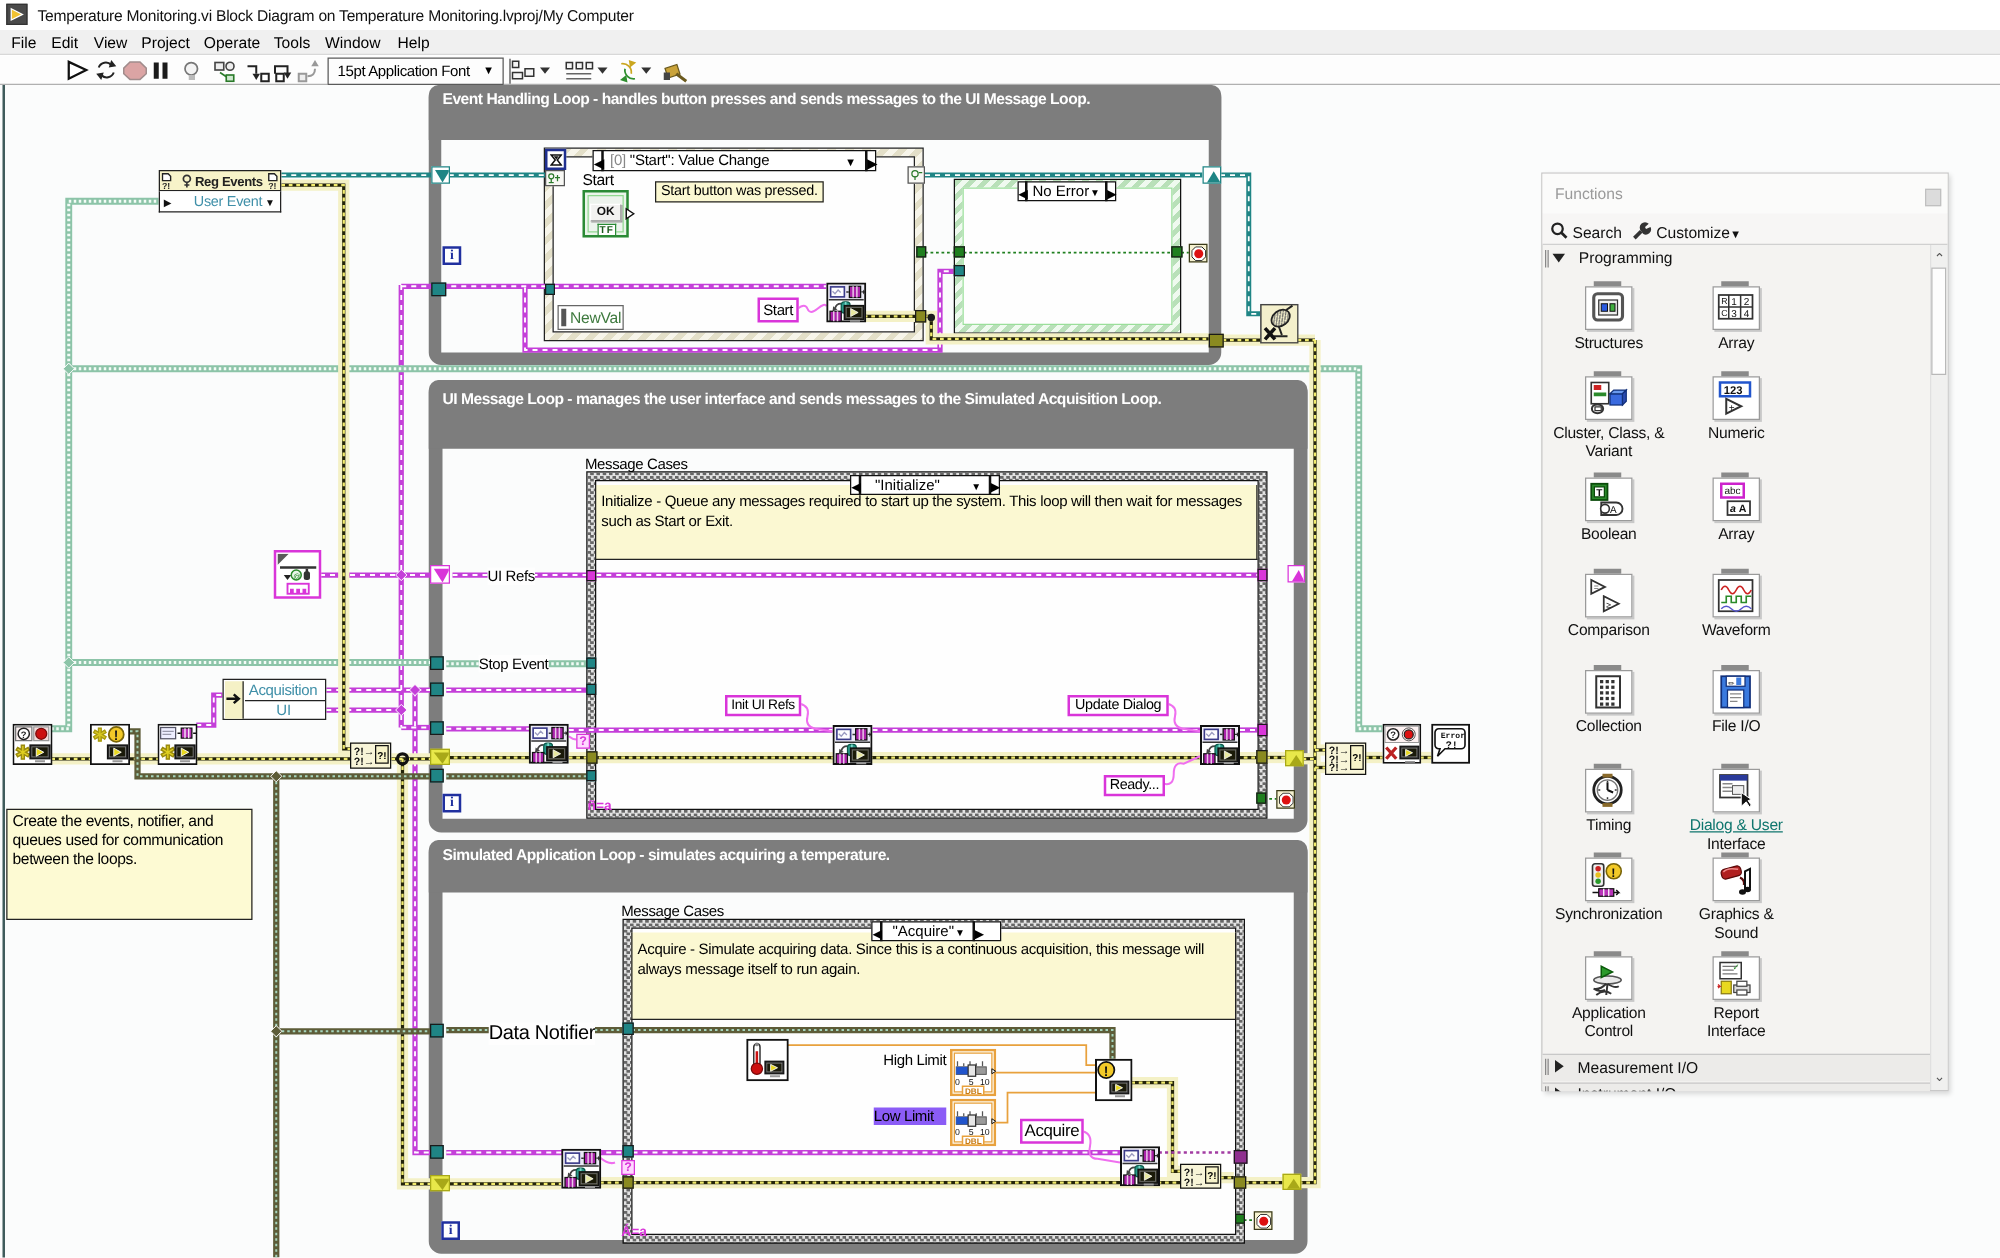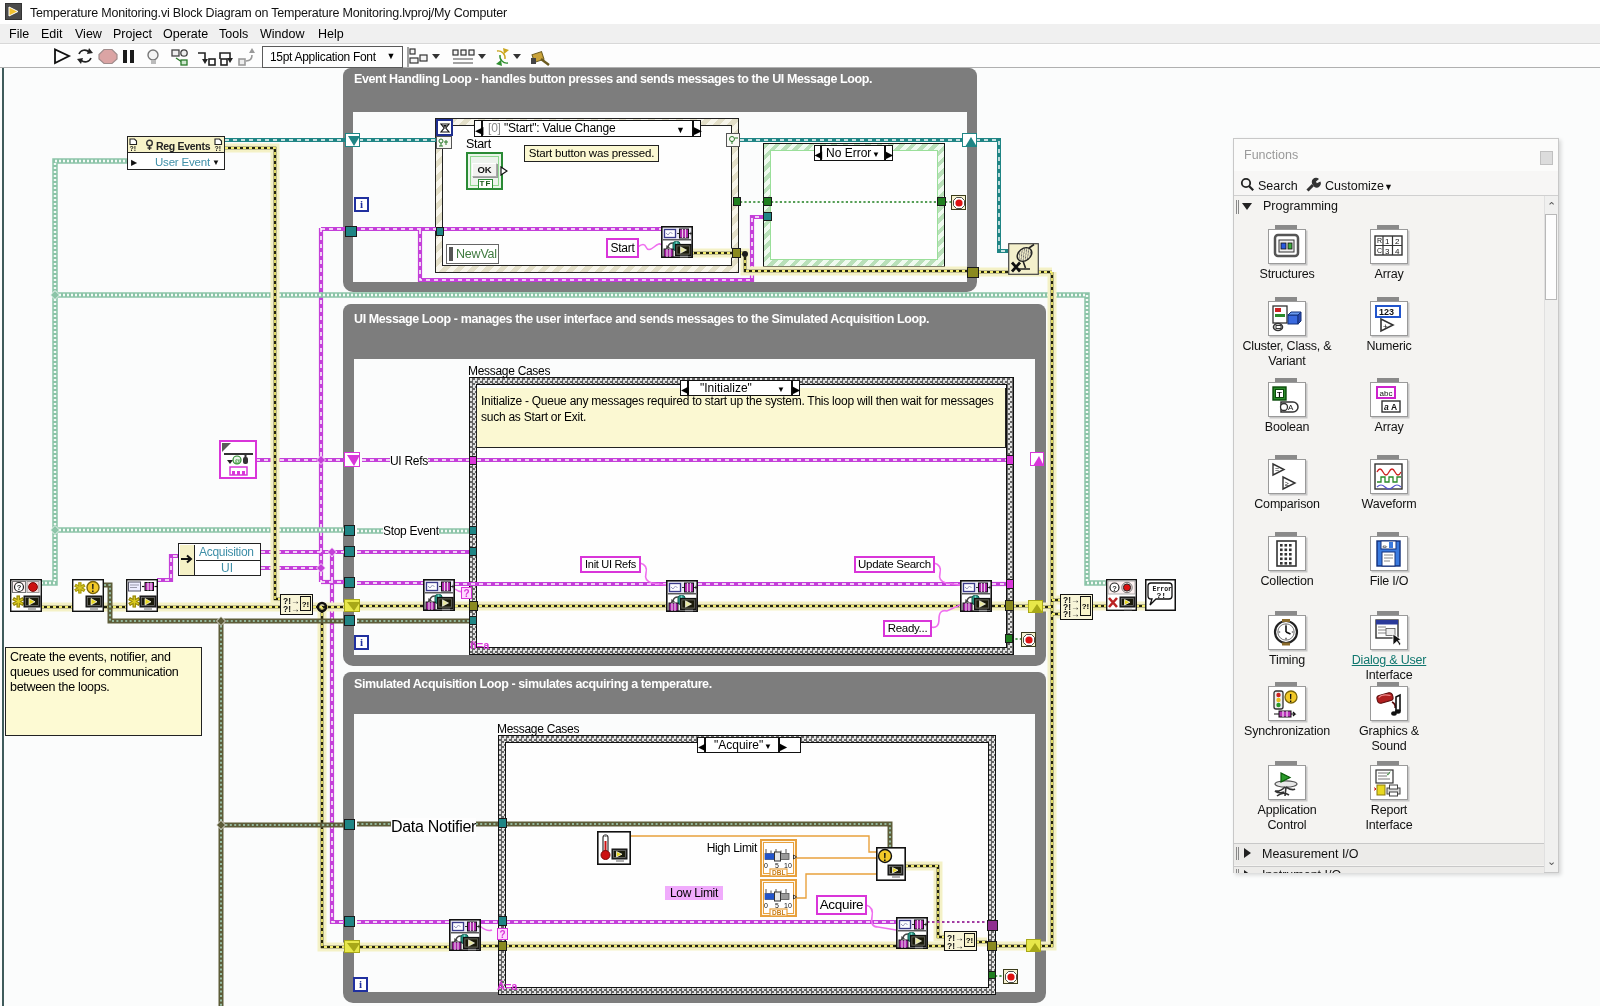--- a/index.html
+++ b/index.html
@@ -110,21 +110,21 @@
 <div class="abs" style="left:0;top:68px;width:1600px;height:938px;background:#fbfcfc;"></div>
 <div class="abs" style="left:2px;top:68px;width:2px;height:938px;background:#3f5b5b;"></div>
 
 <div class="abs" style="left:343px;top:68px;width:634px;height:224px;border:10px solid #7d7d7d;border-radius:10px;"></div>
 <div class="abs band" style="left:343px;top:68px;width:634px;height:44px;border-radius:8px 8px 0 0;padding:4px 0 0 11px;">Event Handling Loop - handles button presses and sends messages to the UI Message Loop.</div>
 
 <div class="abs" style="left:343px;top:304px;width:703px;height:362px;border:11px solid #7d7d7d;border-radius:10px;"></div>
 <div class="abs band" style="left:343px;top:304px;width:703px;height:55px;border-radius:8px 8px 0 0;padding:8px 0 0 11px;">UI Message Loop - manages the user interface and sends messages to the Simulated Acquisition Loop.</div>
 
 <div class="abs" style="left:343px;top:672px;width:703px;height:331px;border:11px solid #7d7d7d;border-radius:10px;"></div>
-<div class="abs band" style="left:343px;top:672px;width:703px;height:42px;border-radius:8px 8px 0 0;padding:5px 0 0 11px;">Simulated Acquisition Loop - simulates acquiring a temperature.</div>
+<div class="abs band" style="left:343px;top:672px;width:703px;height:42px;border-radius:8px 8px 0 0;padding:5px 0 0 11px;">Simulated Application Loop - simulates acquiring a temperature.</div>
 
 <div class="abs" style="left:435px;top:118px;width:304px;height:155px;border:1px solid #222;background:repeating-linear-gradient(135deg,#e3dfc8 0 5px,#f7f5ea 5px 10px);"></div>
 <div class="abs" style="left:442px;top:125px;width:290px;height:141px;border:1px solid #222;background:#fefefe;"></div>
 
 <div class="abs" style="left:474px;top:120px;width:227px;height:17px;background:#fff;border:1.5px solid #111;z-index:5;"></div>
 <div class="abs" style="left:481px;top:120px;width:1.5px;height:17px;background:#111;z-index:6;"></div>
 <div class="abs" style="left:692px;top:120px;width:1.5px;height:17px;background:#111;z-index:6;"></div>
 <div class="abs" style="left:475px;top:124px;z-index:6;font-size:11px;">◀</div>
 <div class="abs" style="left:693.5px;top:124px;z-index:6;font-size:11px;">▶</div>
 <div class="abs" style="left:488px;top:121px;z-index:6;font-size:12px;letter-spacing:-0.2px;"><span style="color:#888;">[0]</span> "Start": Value Change</div>
@@ -175,20 +175,21 @@
 <div class="abs" style="left:505px;top:742px;width:484px;height:246px;border:1px solid #111;background:#fefefe;"></div>
 <div class="abs lab" style="left:497px;top:722px;">Message Cases</div>
 <div class="abs" style="left:697px;top:737px;width:104px;height:16px;background:#fff;border:1.5px solid #111;z-index:5;"></div>
 <div class="abs" style="left:704px;top:737px;width:1.5px;height:16px;background:#111;z-index:6;"></div>
 <div class="abs" style="left:778px;top:737px;width:1.5px;height:16px;background:#111;z-index:6;"></div>
 <div class="abs" style="left:698px;top:740.5px;z-index:6;font-size:10px;">◀</div>
 <div class="abs" style="left:779.5px;top:740.5px;z-index:6;font-size:10px;">▶</div>
 <div class="abs" style="left:714px;top:738px;z-index:6;font-size:12px;">"Acquire"</div>
 <div class="abs" style="left:764px;top:742px;z-index:6;font-size:8px;">▼</div>
 
+<div class="abs" style="left:505px;top:746px;width:484px;height:70px;background:#fbf8d2;border:1px solid #222;border-top:none;font-size:12px;letter-spacing:-0.25px;color:#000;padding:5px 6px 0 4px;line-height:16px;">Acquire - Simulate acquiring data. Since this is a continuous acquisition, this message will always message itself to run again.</div>
 <div class="abs" style="left:497px;top:980px;font-size:11px;font-weight:bold;color:#d935d9;">Á=a</div>
 
 <div class="abs" style="left:5px;top:647px;width:197px;height:89px;background:#fdfad3;border:1.5px solid #222;font-size:12.5px;letter-spacing:-0.3px;line-height:15px;padding:2px 4px;">Create the events, notifier, and queues used for communication between the loops.</div>
 <svg class="abs" width="1600" height="1006" viewBox="0 0 1600 1006">
 <polyline points="256,460 346,460" fill="none" stroke="#c43fd9" stroke-width="4.2" stroke-linecap="butt"></polyline>
 <polyline points="321,228 321,582" fill="none" stroke="#c43fd9" stroke-width="4.2" stroke-linecap="butt"></polyline>
 <polyline points="321,229 436,229" fill="none" stroke="#c43fd9" stroke-width="4.2" stroke-linecap="butt"></polyline>
 <polyline points="443,229 661,229" fill="none" stroke="#c43fd9" stroke-width="4.2" stroke-linecap="butt"></polyline>
 <polyline points="420,230 420,280 752,280 752,217 763,217" fill="none" stroke="#c43fd9" stroke-width="4.2" stroke-linecap="butt"></polyline>
 <polyline points="261,552 346,552" fill="none" stroke="#c43fd9" stroke-width="4.2" stroke-linecap="butt"></polyline>
@@ -472,28 +473,28 @@
 <svg class="abs" style="left:500px;top:166px;" width="8" height="10" viewBox="0 0 8 10">
       <polygon points="1,1 7,5 1,9" fill="#fff" stroke="#111" stroke-width="1.2"></polygon>
     </svg>
 <div class="abs" style="left:466px;top:137px;font-size:12.5px;color:#000;letter-spacing:-0.3px;white-space:nowrap;">Start</div>
 <div class="abs" style="left:524px;top:145px;width:135px;height:17px;background:#fbf8d2;border:1px solid #222;font-size:11.5px;letter-spacing:-0.2px;text-align:center;padding-top:1px;">Start button was pressed.</div>
 <div class="abs" style="left:446px;top:244px;width:53px;height:20px;background:#fff;border:1.5px solid #666;"></div>
 <div class="abs" style="left:449px;top:247px;width:4px;height:14px;background:#555;"></div>
 <div class="abs" style="left:456px;top:247px;font-size:12.5px;letter-spacing:-0.2px;color:#3f7a3f;">NewVal</div>
 <div class="abs pinkbox" style="left:606px;top:238px;width:33px;height:20px;font-size:12px;line-height:16px;">Start</div>
 <div class="abs pinkbox" style="left:580px;top:556px;width:61px;height:17px;font-size:11px;line-height:13px;">Init UI Refs</div>
-<div class="abs pinkbox" style="left:854px;top:556px;width:81px;height:17px;font-size:11.5px;line-height:13px;">Update Search</div>
+<div class="abs pinkbox" style="left:854px;top:556px;width:81px;height:17px;font-size:11.5px;line-height:13px;">Update Dialog</div>
 <div class="abs pinkbox" style="left:883px;top:620px;width:49px;height:17px;font-size:11.5px;line-height:13px;">Ready...</div>
 <div class="abs pinkbox" style="left:816px;top:895px;width:51px;height:20px;font-size:13.5px;line-height:16px;">Acquire</div>
 <div class="abs" style="left:390px;top:454px;font-size:12px;color:#000;background:#fefefe;letter-spacing:-0.3px;white-space:nowrap;">UI Refs</div>
 <div class="abs" style="left:383px;top:524px;font-size:12px;color:#000;background:#fefefe;letter-spacing:-0.3px;white-space:nowrap;">Stop Event</div>
 <div class="abs" style="left:391px;top:818px;font-size:16px;color:#000;background:#fefefe;letter-spacing:-0.3px;white-space:nowrap;">Data Notifier</div>
 <div class="abs" style="left:697px;top:841px;width:60px;text-align:right;font-size:12px;letter-spacing:-0.3px;background:#fefefe;">High Limit</div>
-<div class="abs" style="left:665px;top:886px;width:58px;text-align:center;font-size:12px;letter-spacing:-0.3px;background:#f0abfc;">Low Limit</div>
+<div class="abs" style="left:699px;top:886px;width:58px;text-align:left;font-size:12px;letter-spacing:-0.3px;background:#8b5cf6;">Low Limit</div>
 <svg class="abs" style="left:661px;top:226px;" width="32" height="32" viewBox="0 0 32 32">
       <rect x="0.8" y="0.8" width="30.4" height="30.4" fill="#fff" stroke="#111" stroke-width="1.6"></rect>
       <rect x="2" y="2" width="28" height="11.5" fill="#e9e8f5"></rect>
       <path d="M2,13.8 h28" stroke="#333" stroke-width="1.2"></path>
       <rect x="3.5" y="3.5" width="11" height="8" fill="#fdfdff" stroke="#3a3a8a" stroke-width="1.3"></rect>
       <path d="M5,7 l2,2 2.5,-3 2,2" stroke="#9a9ac0" stroke-width="1" fill="none"></path>
       <path d="M16,7.5 h2" stroke="#333" stroke-width="1.2"></path>
       <rect x="18.5" y="3" width="9" height="9" fill="#aa22aa" stroke="#111" stroke-width="1"></rect>
       <path d="M21.5,3 v9 M24.5,3 v9" stroke="#e8c8e8" stroke-width="1.2"></path>
       <path d="M28,7.5 l2,0" stroke="#333" stroke-width="1"></path>

